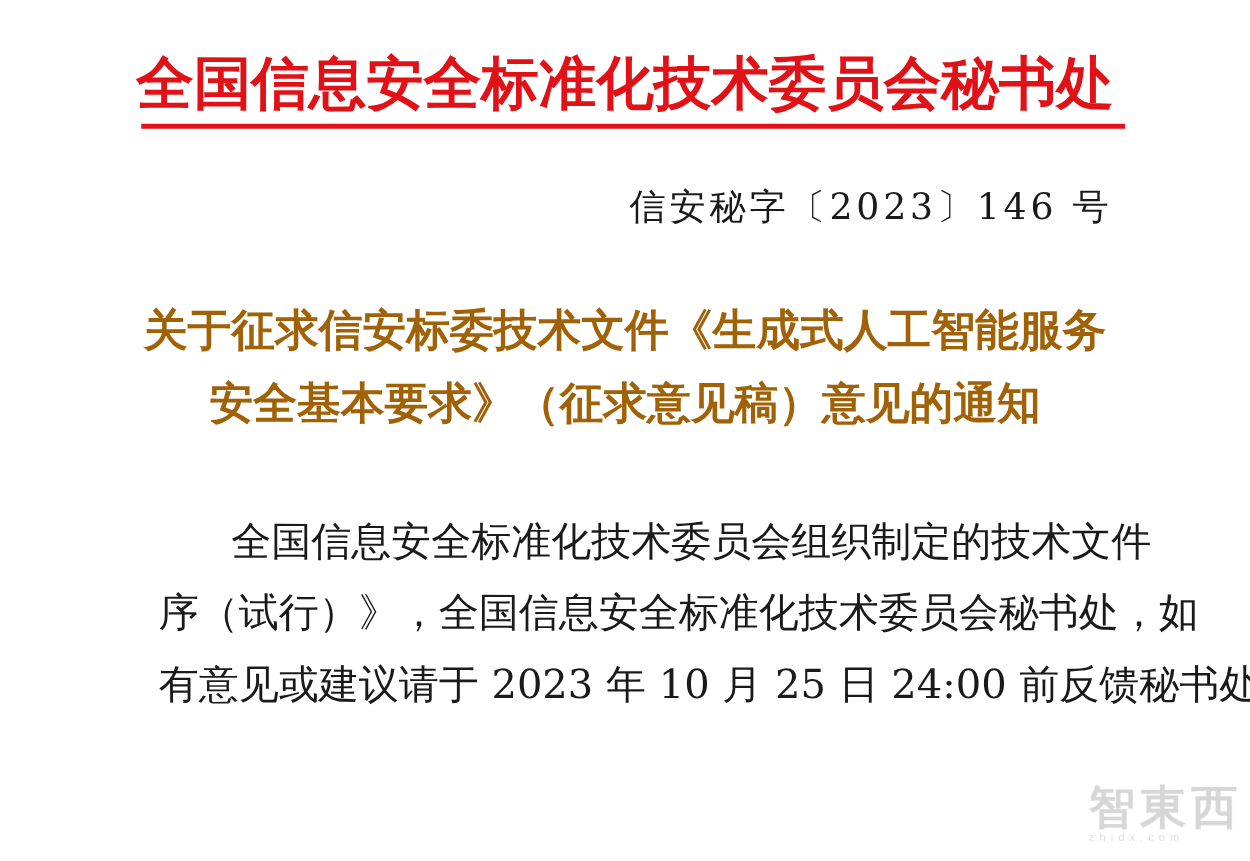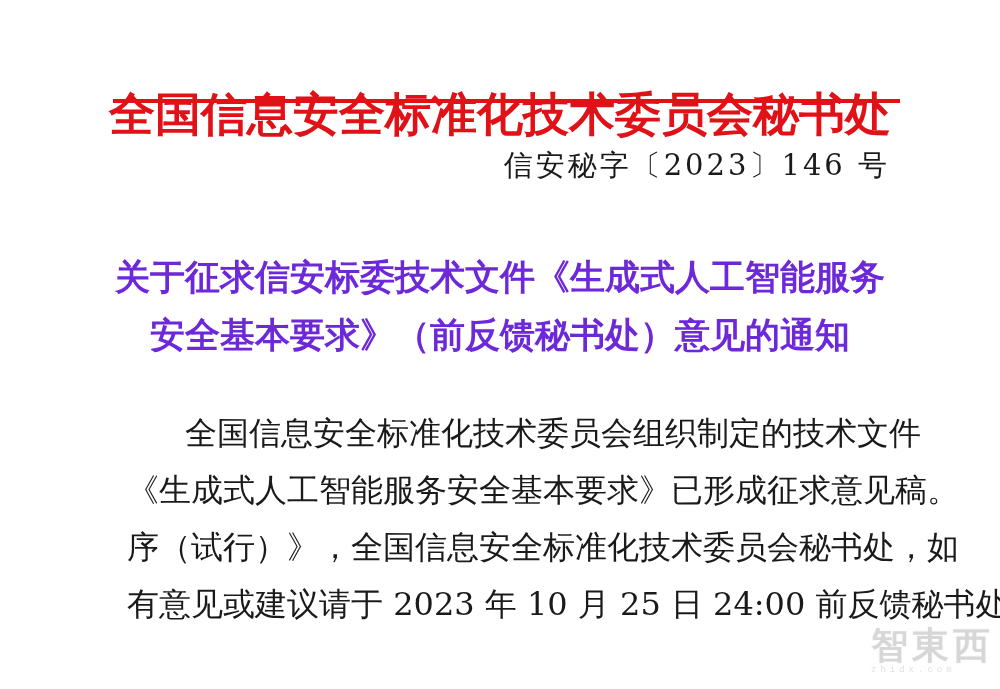--- a/index.html
+++ b/index.html
@@ -21,21 +21,20 @@
     position: absolute;
     top: 36px;
     left: 0;
     width: 100%;
     text-align: center;
     font-size: 46px;
     font-weight: bold;
     letter-spacing: 0px;
     color: #e01217;
     white-space: nowrap;
-    margin-top: 48px;
   }
   .red-rule {
     position: absolute;
     top: 99px;
     left: 113px;
     width: 787px;
     height: 4px;
     background: #e01217;
   }
   
@@ -45,28 +44,28 @@
     right: 110px;
     font-size: 29px;
     letter-spacing: 3px;
     color: #1a1a1a;
     white-space: nowrap;
     text-align: right;
   }
   
   .notice-title {
     position: absolute;
-    top: 248px;
+    top: 236px;
     left: 0;
     width: 100%;
     text-align: center;
     font-weight: bold;
     font-size: 35px;
     line-height: 58px;
-    color: #6d28d9;
+    color: #a16207;
   }
   
   .body-block {
     position: absolute;
     top: 405px;
     left: 127px;
     width: 773px;
     font-size: 32px;
     line-height: 57px;
     color: #1a1a1a;
@@ -93,43 +92,42 @@
     color: rgba(140, 140, 140, 0.18);
     text-shadow: 0 0 1px rgba(160, 160, 160, 0.25);
     line-height: 38px;
     white-space: nowrap;
   }
   .wm-url {
     margin-top: 1px;
     font-size: 9px;
     letter-spacing: 4px;
     color: rgba(150, 150, 150, 0.30);
-    font-family: Liberation Mono, monospace;
+    font-family: Liberation Sans, sans-serif;
     white-space: nowrap;
   }
 </style>
 </head>
 <body>
 
 <div class="page">
 
   <div class="red-header">全国信息安全标准化技术委员会秘书处</div>
 
   <div class="red-rule"></div>
 
   <div class="doc-number">信安秘字〔2023〕146 号</div>
 
   <div class="notice-title">
     <div>关于征求信安标委技术文件《生成式人工智能服务</div>
-    <div>安全基本要求》（前反馈秘书处）意见的通知</div>
+    <div>安全基本要求》（征求意见稿）意见的通知</div>
   </div>
 
   <div class="body-block">
     <div class="body-line indent">全国信息安全标准化技术委员会组织制定的技术文件</div>
-    <div class="body-line">《生成式人工智能服务安全基本要求》已形成征求意见稿。</div>
     <div class="body-line">序（试行）》，全国信息安全标准化技术委员会秘书处，如</div>
     <div class="body-line">有意见或建议请于 2023 年 10 月 25 日 24:00 前反馈秘书处。</div>
   </div>
 
   <div class="watermark">
     <div class="wm-cn">智東西</div>
     <div class="wm-url">zhidx.com</div>
   </div>
 
 </div>

